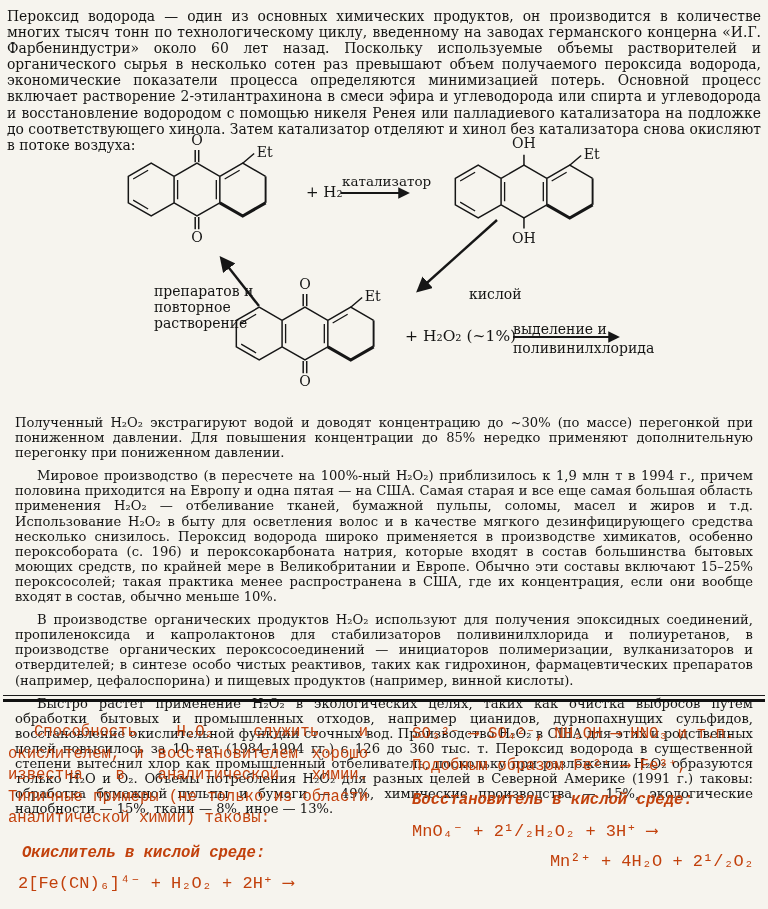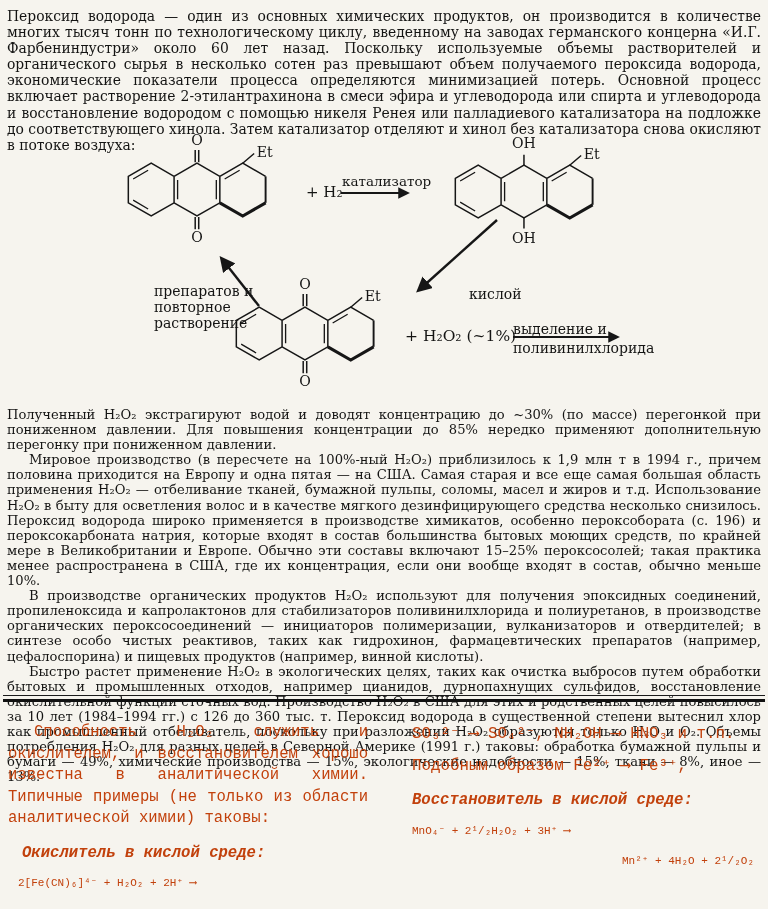--- a/index.html
+++ b/index.html
@@ -16,21 +16,21 @@
   #intro{
     left:7px;top:8px;width:754px;
     font-size:13.9px;line-height:16.1px;
     text-align:justify;
   }
   #body-block{
     left:7px;top:407px;width:754px;
     font-size:13.1px;line-height:15.1px;
     text-align:justify;
   }
-  #body-block p{margin:0;}
+  #body-block p{margin:8px;}
   #body-block p.ind{text-indent:22px;}
   
   #scheme{left:0;top:116px;width:768px;height:300px;}
   #scheme svg{position:absolute;overflow:visible;}
   .slabel{
     position:absolute;
     font-size:14px;line-height:16px;
     white-space:nowrap;
   }
   .struct path, .struct line{stroke:#161616;fill:none;}
@@ -48,21 +48,21 @@
     font-family:Liberation Mono, monospace;
     font-size:15.6px;line-height:21.5px;
     color:#c2410c;
   }
   #col-left{left:8px;top:722px;width:360px;}
   #col-left .intro{text-align:justify;text-indent:26px;margin:0;}
   .eq-head{
     font-style:italic;font-weight:bold;
     margin:13px 0 0 14px;
   }
-  .eq{margin:9px 0 0 10px;font-size:11px;white-space:nowrap;}
+  .eq{margin:9px 0 0 10px;font-size:17px;white-space:nowrap;}
   .eq.cont{text-align:right;margin-right:10px;}
   #col-right{left:412px;top:724px;width:352px;}
   #col-right .line{margin:0 0 10px 0;font-size:15.8px;white-space:nowrap;}
   #col-right .eq{margin-left:0;}
   #col-right .eq-head{margin-left:0;}
 </style>
 </head>
 <body>
 
 <div id="intro" class="abs">Пероксид водорода — один из основных химических продуктов, он производится в количестве многих тысяч тонн по технологическому циклу, введенному на заводах германского концерна «И.Г. Фарбениндустри» около 60 лет назад. Поскольку используемые объемы растворителей и органического сырья в несколько сотен раз превышают объем получаемого пероксида водорода, экономические показатели процесса определяются минимизацией потерь. Основной процесс включает растворение 2-этилантрахинона в смеси эфира и углеводорода или спирта и углеводорода и восстановление водородом с помощью никеля Ренея или палладиевого катализатора на подложке до соответствующего хинола. Затем катализатор отделяют и хинол без катализатора снова окисляют в потоке воздуха:</div>

